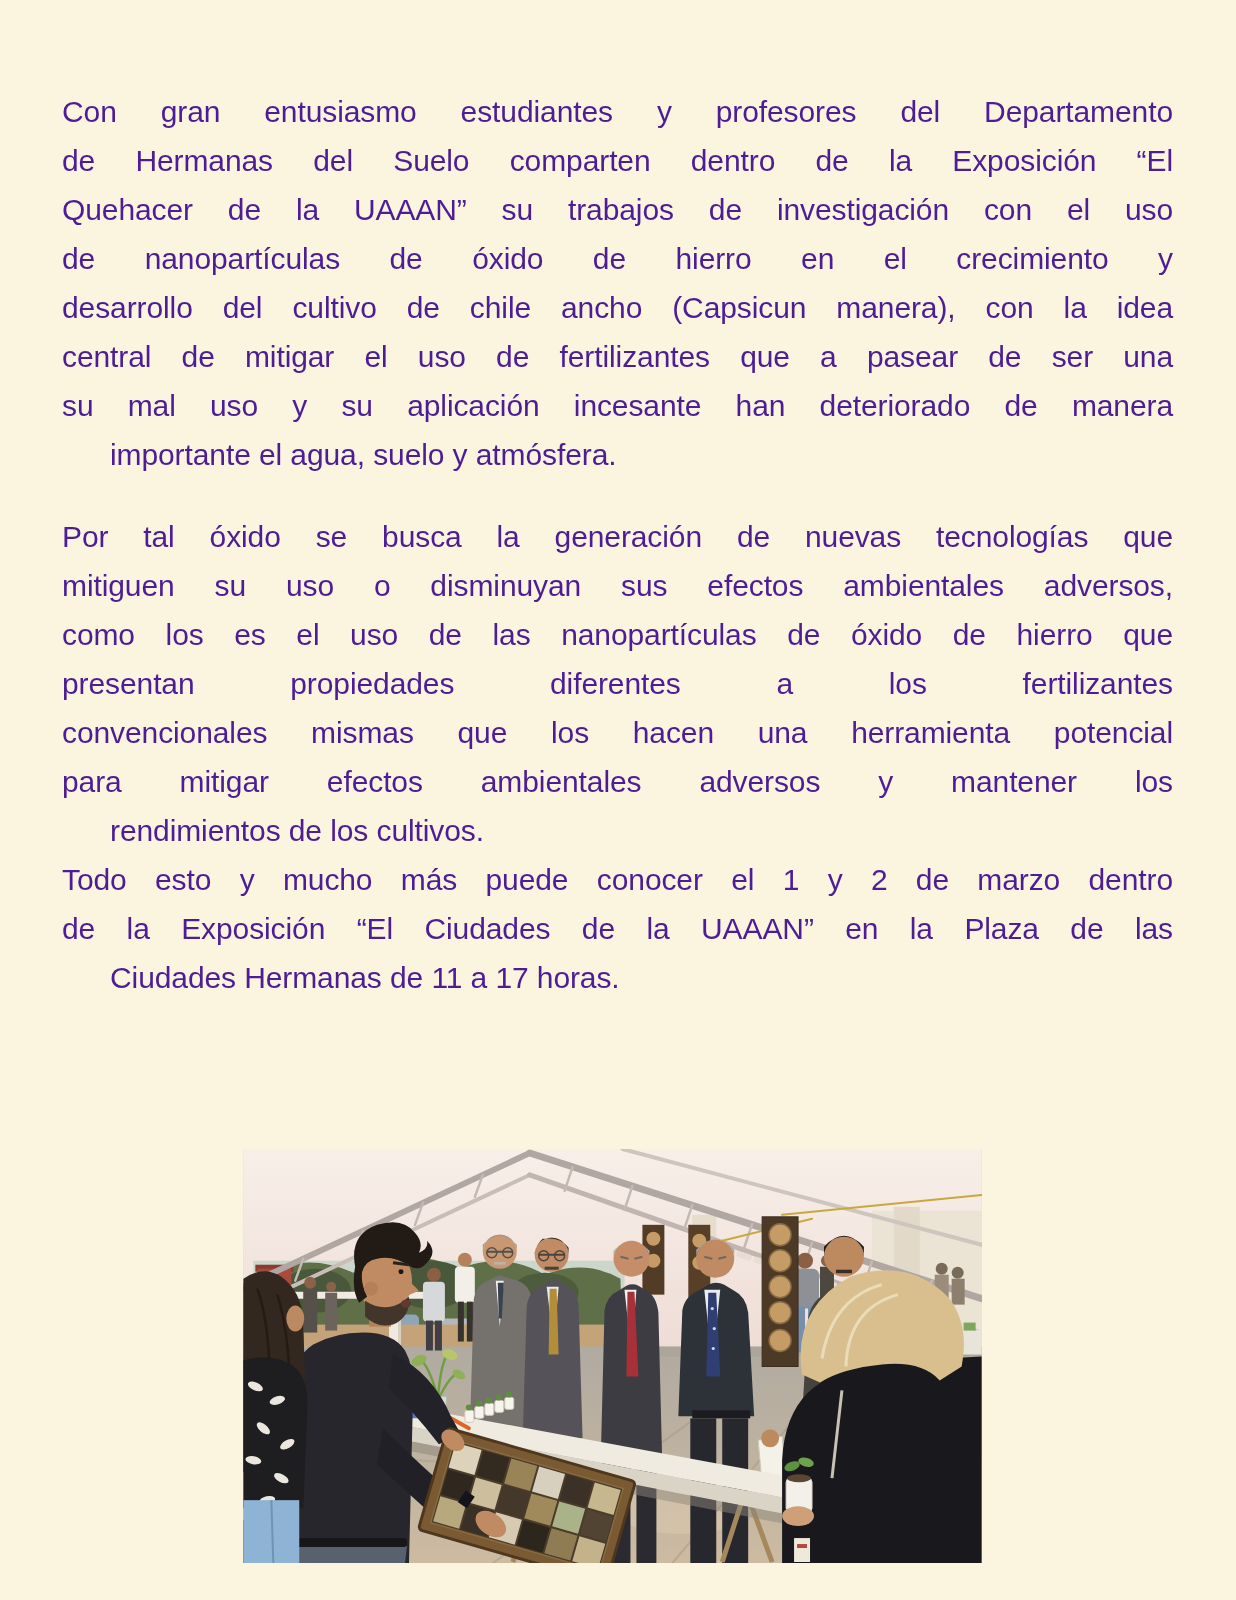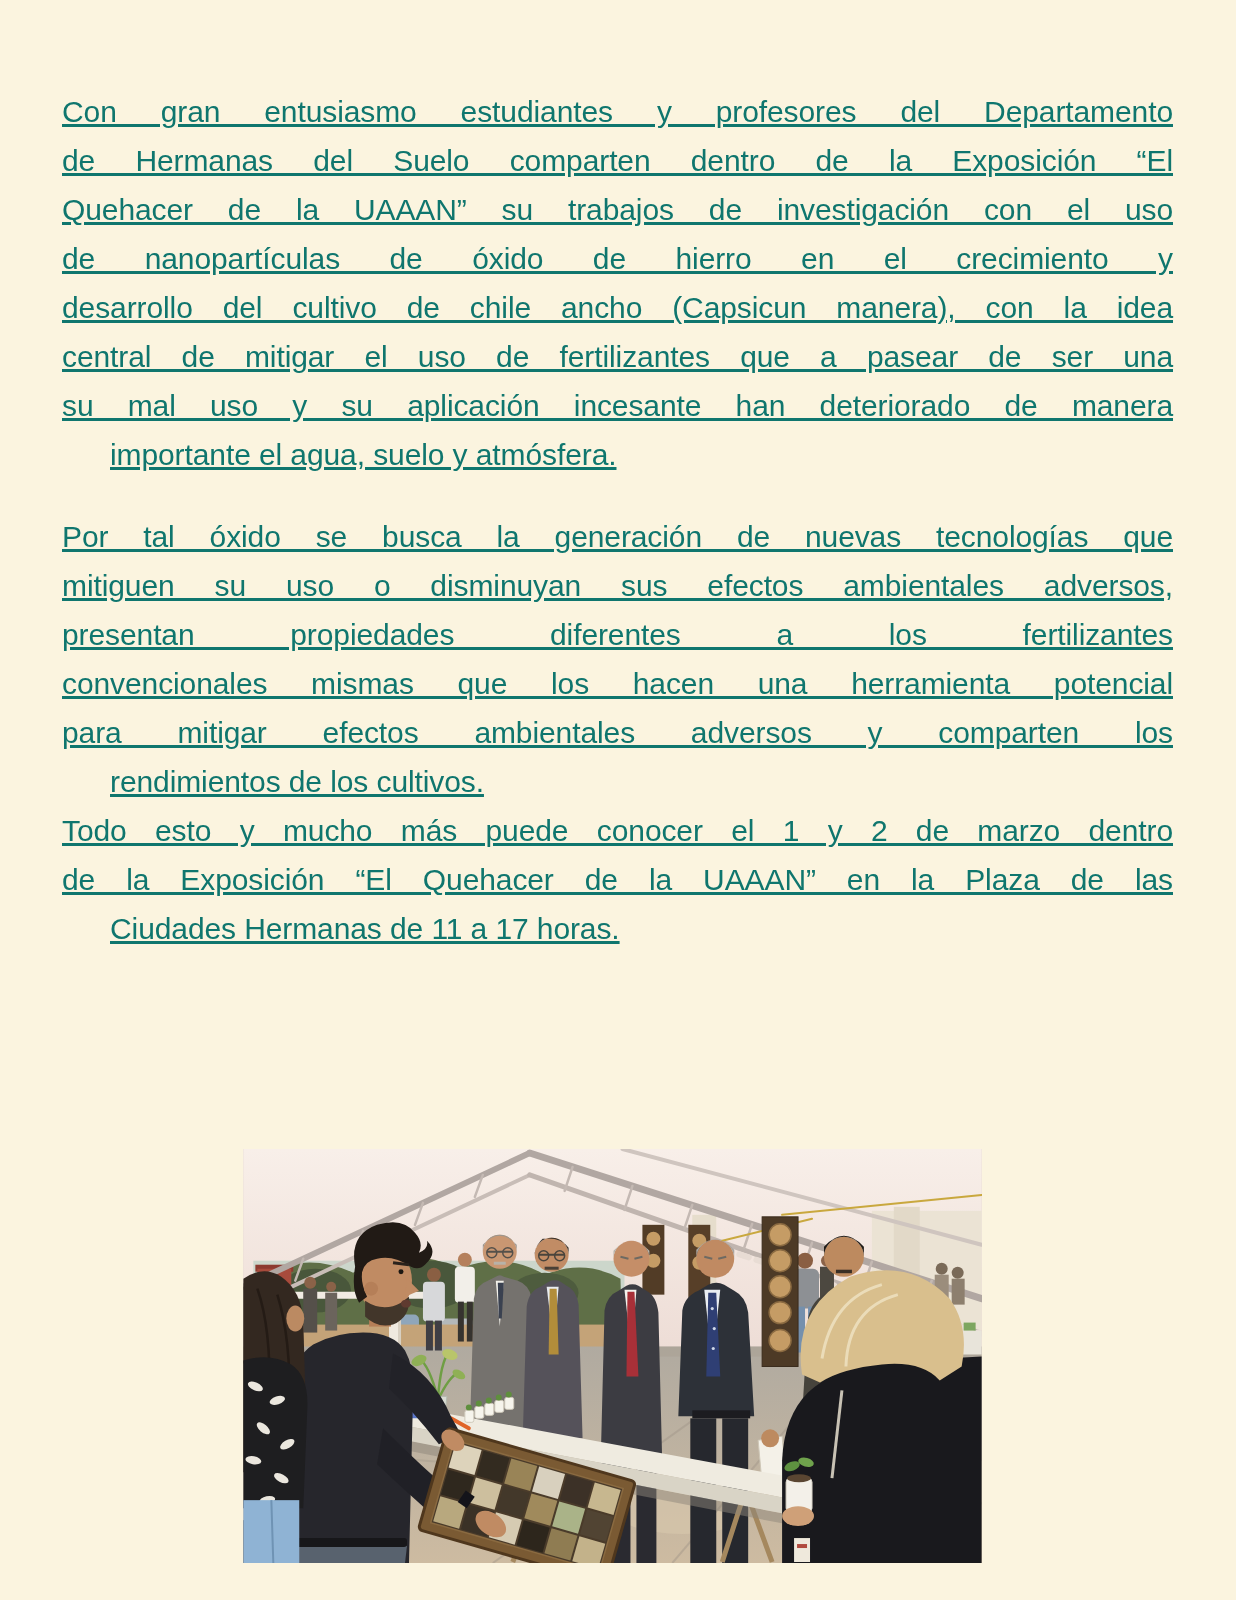--- a/index.html
+++ b/index.html
@@ -20,42 +20,43 @@
     position:absolute;left:243px;top:1149px;width:739px;height:414px;
     overflow:hidden;background:#e9ddd2;
   }
   .photo-wrap svg{display:block;}
 </style>
 </head>
 <body>
 
 <div class="page" style="background: rgb(251, 244, 223);">
 
-  <div class="article" style="color: #0f766e; text-decoration: underline;">
+  <div class="article" style="color: #4c1d95;">
       <div class="para">
         <div class="line">Con gran entusiasmo estudiantes y profesores del Departamento</div>
         <div class="line">de Hermanas del Suelo comparten dentro de la Exposición “El</div>
         <div class="line">Quehacer de la UAAAN” su trabajos de investigación con el uso</div>
         <div class="line">de nanopartículas de óxido de hierro en el crecimiento y</div>
         <div class="line">desarrollo del cultivo de chile ancho (Capsicun manera), con la idea</div>
         <div class="line">central de mitigar el uso de fertilizantes que a pasear de ser una</div>
         <div class="line">su mal uso y su aplicación incesante han deteriorado de manera</div>
         <div class="line last">importante el agua, suelo y atmósfera.</div>
       </div>
       <div class="para">
         <div class="line">Por tal óxido se busca la generación de nuevas tecnologías que</div>
         <div class="line">mitiguen su uso o disminuyan sus efectos ambientales adversos,</div>
+        <div class="line">como los es el uso de las nanopartículas de óxido de hierro que</div>
         <div class="line">presentan propiedades diferentes a los fertilizantes</div>
         <div class="line">convencionales mismas que los hacen una herramienta potencial</div>
-        <div class="line">para mitigar efectos ambientales adversos y comparten los</div>
+        <div class="line">para mitigar efectos ambientales adversos y mantener los</div>
         <div class="line last">rendimientos de los cultivos.</div>
       </div>
       <div class="para">
         <div class="line">Todo esto y mucho más puede conocer el 1 y 2 de marzo dentro</div>
-        <div class="line">de la Exposición “El Quehacer de la UAAAN” en la Plaza de las</div>
+        <div class="line">de la Exposición “El Ciudades de la UAAAN” en la Plaza de las</div>
         <div class="line last">Ciudades Hermanas de 11 a 17 horas.</div>
       </div>
     </div>
 
   <div class="photo-wrap">
     <svg width="739" height="414" viewBox="0 0 740 415" xmlns="http://www.w3.org/2000/svg">
       <defs>
         <linearGradient id="tentG" x1="0" y1="0" x2="0" y2="1">
           <stop offset="0" stop-color="#f8efe9"></stop>
             <stop offset="1" stop-color="#eddcd5"></stop>

